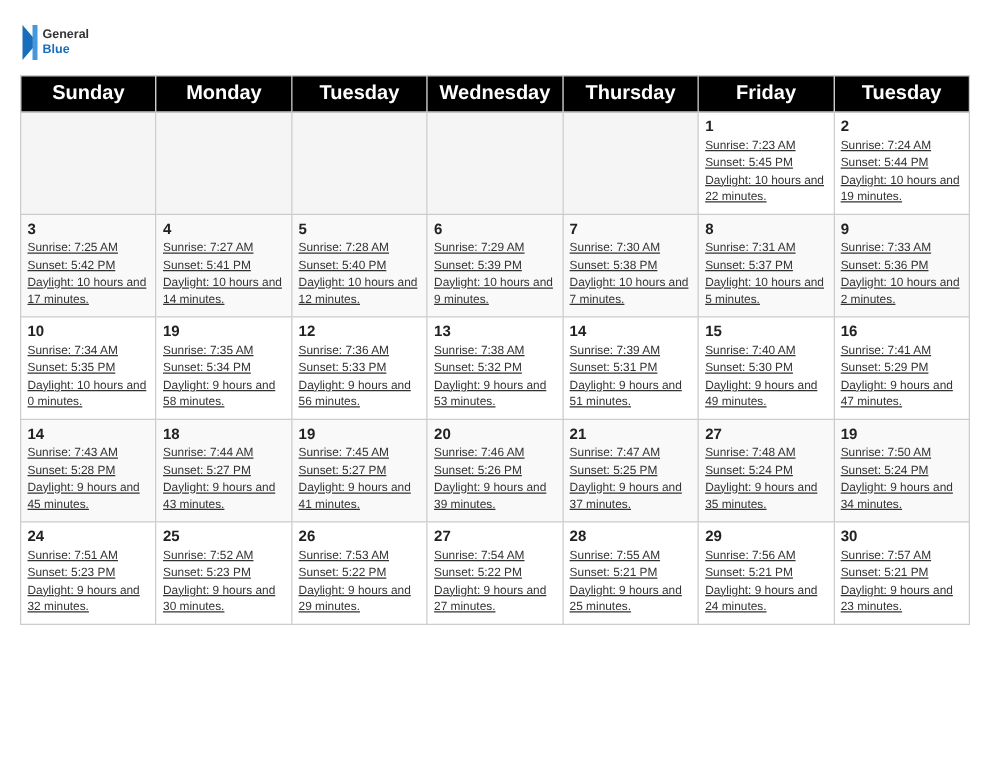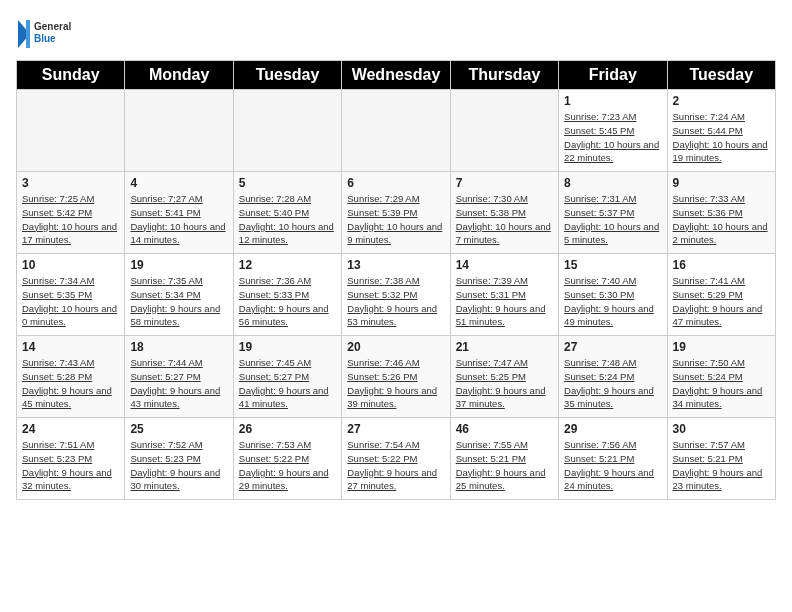--- a/index.html
+++ b/index.html
@@ -226,21 +226,21 @@
         </td>
         <td>
           <span class="day-number">26</span>
           <div class="day-info">Sunrise: 7:53 AM<br>Sunset: 5:22 PM<br>Daylight: 9 hours and 29 minutes.</div>
         </td>
         <td>
           <span class="day-number">27</span>
           <div class="day-info">Sunrise: 7:54 AM<br>Sunset: 5:22 PM<br>Daylight: 9 hours and 27 minutes.</div>
         </td>
         <td>
-          <span class="day-number">46</span>
+          <span class="day-number">28</span>
           <div class="day-info">Sunrise: 7:55 AM<br>Sunset: 5:21 PM<br>Daylight: 9 hours and 25 minutes.</div>
         </td>
         <td>
           <span class="day-number">29</span>
           <div class="day-info">Sunrise: 7:56 AM<br>Sunset: 5:21 PM<br>Daylight: 9 hours and 24 minutes.</div>
         </td>
         <td>
           <span class="day-number">30</span>
           <div class="day-info">Sunrise: 7:57 AM<br>Sunset: 5:21 PM<br>Daylight: 9 hours and 23 minutes.</div>
         </td>

